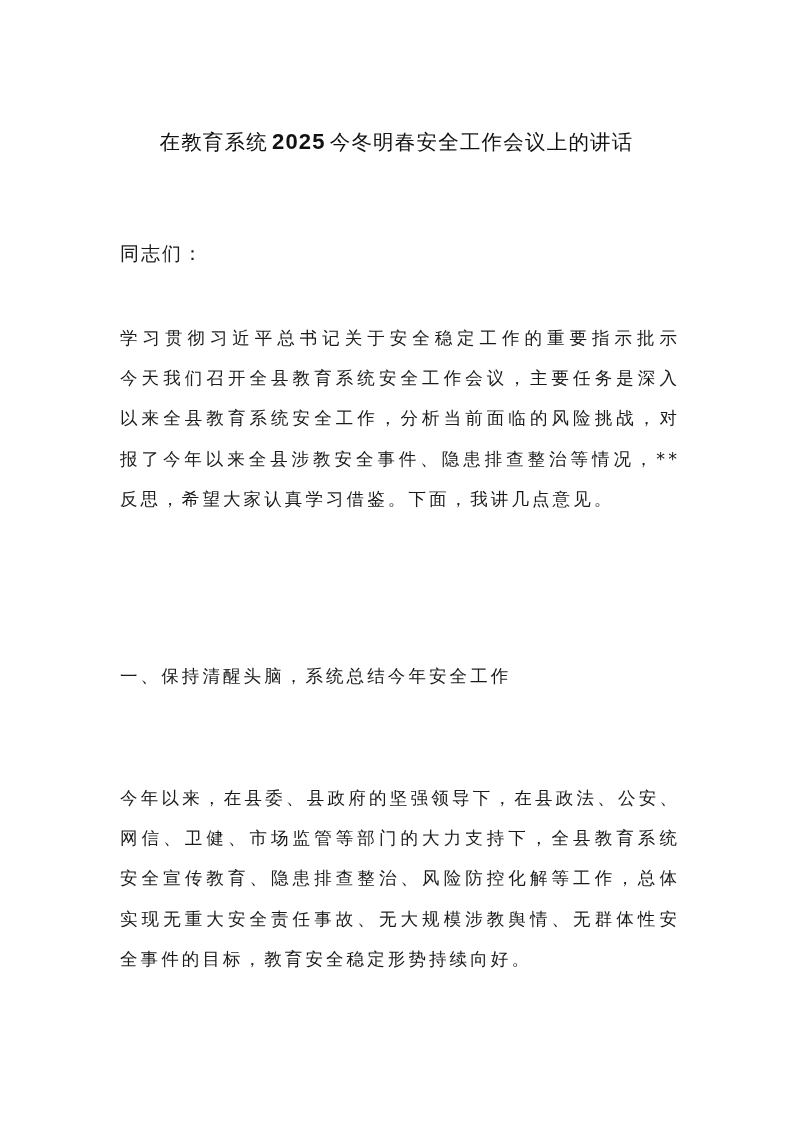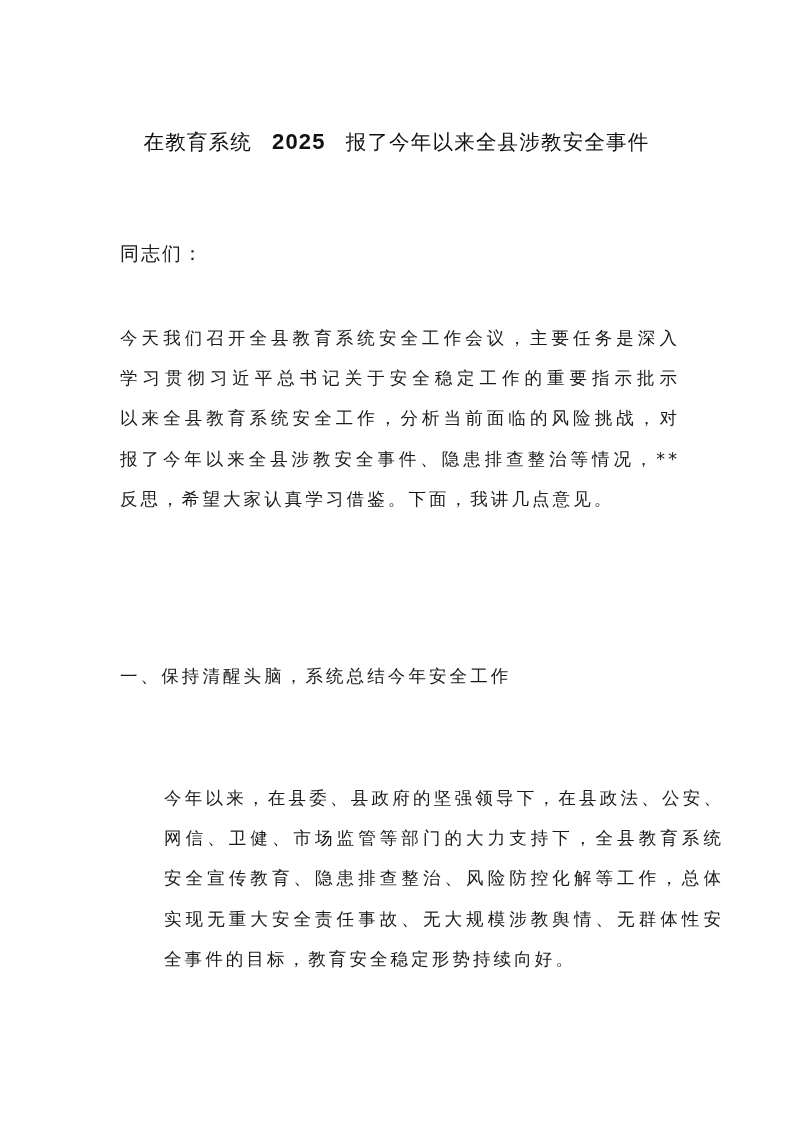--- a/index.html
+++ b/index.html
@@ -30,21 +30,21 @@
       text-align: center;
       font-size: 20.5px;
       letter-spacing: 1.2px;
       color: #111;
       white-space: nowrap;
     }
     .title .num {
       font-weight: bold;
       font-family: "Liberation Sans", "DejaVu Sans", sans-serif;
       font-size: 22px;
-      margin: 0 20px;
+      margin: 0 4px;
     }
     .salutation {
       position: absolute;
       left: 120px;
       top: 241px;
       font-size: 19px;
       letter-spacing: 2px;
       white-space: nowrap;
     }
     .para {
@@ -67,36 +67,36 @@
     }
     .para1 { top: 318px; }
     .heading {
       position: absolute;
       left: 120px;
       top: 664px;
       font-size: 17.5px;
       letter-spacing: 3.1px;
       white-space: nowrap;
     }
-    .para2 { top: 778px; margin-left: 44px; }
+    .para2 { top: 778px; }
   </style>
 </head>
 <body>
 
 <div class="page">
 
   <div class="title">
-    <span>在教育系统</span><span class="num">2025</span><span>报了今年以来全县涉教安全事件</span>
+    <span>在教育系统</span><span class="num">2025</span><span>今冬明春安全工作会议上的讲话</span>
   </div>
 
   <div class="salutation">同志们：</div>
 
   <div class="para para1">
+    <span class="line">学习贯彻习近平总书记关于安全稳定工作的重要指示批示</span>
     <span class="line">今天我们召开全县教育系统安全工作会议，主要任务是深入</span>
-    <span class="line">学习贯彻习近平总书记关于安全稳定工作的重要指示批示</span>
     <span class="line">以来全县教育系统安全工作，分析当前面临的风险挑战，对</span>
     <span class="line">报了今年以来全县涉教安全事件、隐患排查整治等情况，**</span>
     <span class="line last">反思，希望大家认真学习借鉴。下面，我讲几点意见。</span>
   </div>
 
   <div class="heading">一、保持清醒头脑，系统总结今年安全工作</div>
 
   <div class="para para2">
     <span class="line">今年以来，在县委、县政府的坚强领导下，在县政法、公安、</span>
     <span class="line">网信、卫健、市场监管等部门的大力支持下，全县教育系统</span>

